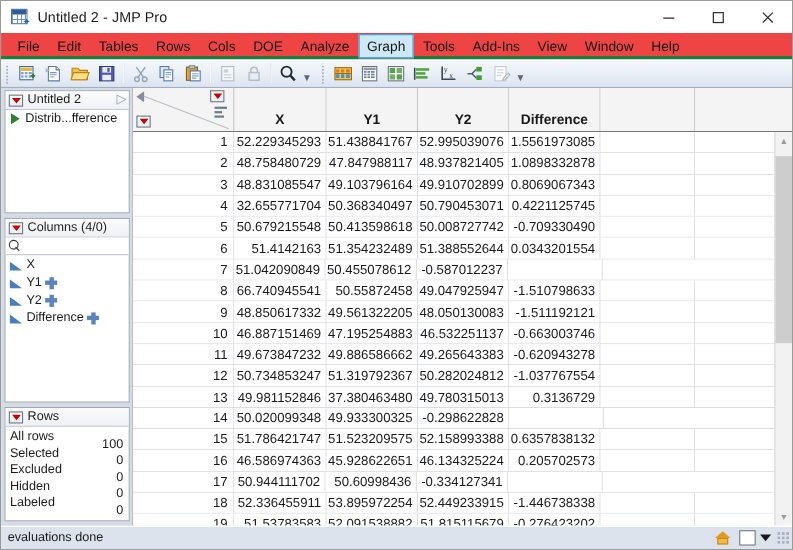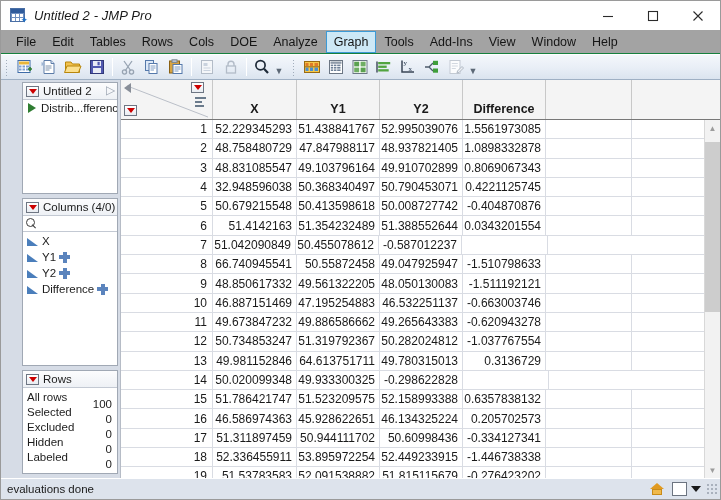--- a/index.html
+++ b/index.html
@@ -50,40 +50,39 @@
       repeating-linear-gradient(to bottom, #6f8fc0 0 1px, transparent 1px 4px),
       #ffffff;
   }
   .title-icon .star {
     position: absolute; right: -1px; bottom: -1px;
     color: #1f6fc4; font-size: 9px; line-height: 9px;
   }
   .title-text {
     font-size: 13px; color: #1a1a1a;
     letter-spacing: .1px;
-    font-style: italic;
   }
   .winbtns {
     position: absolute; right: 0; top: 0;
     height: 29px; display: flex;
   }
   .winbtn {
     width: 45px; height: 29px;
     display: flex; align-items: center; justify-content: center;
     color: #2b2b2b;
   }
   .winbtn svg { display: block; }
 
   
   .menubar {
     height: 24px; min-height: 24px;
-    background: #a3a3a3;
+    background: #ef4444;
     display: flex; align-items: stretch;
     padding-left: 7px;
-    border-bottom: 1px solid #15803d;
+    border-bottom: 3px solid #15803d;
   }
   .menuitem {
     display: flex; align-items: center;
     padding: 0 8px;
     font-size: 12.5px; color: #151515;
     height: 22px; margin-top: 1px;
   }
   .menuitem.active {
     background: #cde8f6;
     border: 1px solid #3c9ad6;
@@ -131,21 +130,21 @@
     display: flex;
     background: #d6dce6;
     overflow: hidden;
   }
 
   
   .leftpanel {
     width: 119px; min-width: 119px;
     background: #d6dce6;
     display: flex; flex-direction: column;
-    padding: 2px 2px 2px 21px;
+    padding: 2px 2px 2px 3px;
     gap: 4px;
   }
   .panel {
     background: #ffffff;
     border: 1px solid #a0a8b4;
     display: flex; flex-direction: column;
     overflow: hidden;
   }
   .panel-head {
     height: 17px; min-height: 17px;
@@ -751,34 +750,34 @@
           <div class="cell" style="width:84px">48.831085547</div>
           <div class="cell" style="width:83px">49.103796164</div>
           <div class="cell" style="width:83px">49.910702899</div>
           <div class="cell" style="width:83px">0.8069067343</div>
           <div class="cell" style="width:86px"></div>
           <div class="cell fill"></div>
         </div>
 
         <div class="drow">
           <div class="rn">4</div>
-          <div class="cell" style="width:84px">32.948596038</div>
+          <div class="cell" style="width:84px">32.655771704</div>
           <div class="cell" style="width:83px">50.368340497</div>
           <div class="cell" style="width:83px">50.790453071</div>
           <div class="cell" style="width:83px">0.4221125745</div>
           <div class="cell" style="width:86px"></div>
           <div class="cell fill"></div>
         </div>
 
         <div class="drow">
           <div class="rn">5</div>
           <div class="cell" style="width:84px">50.679215548</div>
           <div class="cell" style="width:83px">50.413598618</div>
           <div class="cell" style="width:83px">50.008727742</div>
-          <div class="cell" style="width:83px">-0.404870876</div>
+          <div class="cell" style="width:83px">-0.709330490</div>
           <div class="cell" style="width:86px"></div>
           <div class="cell fill"></div>
         </div>
 
         <div class="drow">
           <div class="rn">6</div>
           <div class="cell" style="width:84px">51.4142163</div>
           <div class="cell" style="width:83px">51.354232489</div>
           <div class="cell" style="width:83px">51.388552644</div>
           <div class="cell" style="width:83px">0.0343201554</div>
@@ -841,21 +840,21 @@
           <div class="cell" style="width:83px">51.319792367</div>
           <div class="cell" style="width:83px">50.282024812</div>
           <div class="cell" style="width:83px">-1.037767554</div>
           <div class="cell" style="width:86px"></div>
           <div class="cell fill"></div>
         </div>
 
         <div class="drow">
           <div class="rn">13</div>
           <div class="cell" style="width:84px">49.981152846</div>
-          <div class="cell" style="width:83px">64.613751711</div>
+          <div class="cell" style="width:83px">37.380463480</div>
           <div class="cell" style="width:83px">49.780315013</div>
           <div class="cell" style="width:83px">0.3136729</div>
           <div class="cell" style="width:86px"></div>
           <div class="cell fill"></div>
         </div>
 
         <div class="drow">
           <div class="rn">14</div>
           <div class="cell" style="width:84px">50.020099348</div>
           <div class="cell" style="width:83px">49.933300325</div>
@@ -879,21 +878,20 @@
           <div class="cell" style="width:84px">46.586974363</div>
           <div class="cell" style="width:83px">45.928622651</div>
           <div class="cell" style="width:83px">46.134325224</div>
           <div class="cell" style="width:83px">0.205702573</div>
           <div class="cell" style="width:86px"></div>
           <div class="cell fill"></div>
         </div>
 
         <div class="drow">
           <div class="rn">17</div>
-          <div class="cell" style="width:84px">51.311897459</div>
           <div class="cell" style="width:83px">50.944111702</div>
           <div class="cell" style="width:83px">50.60998436</div>
           <div class="cell" style="width:83px">-0.334127341</div>
           <div class="cell" style="width:86px"></div>
           <div class="cell fill"></div>
         </div>
 
         <div class="drow">
           <div class="rn">18</div>
           <div class="cell" style="width:84px">52.336455911</div>

